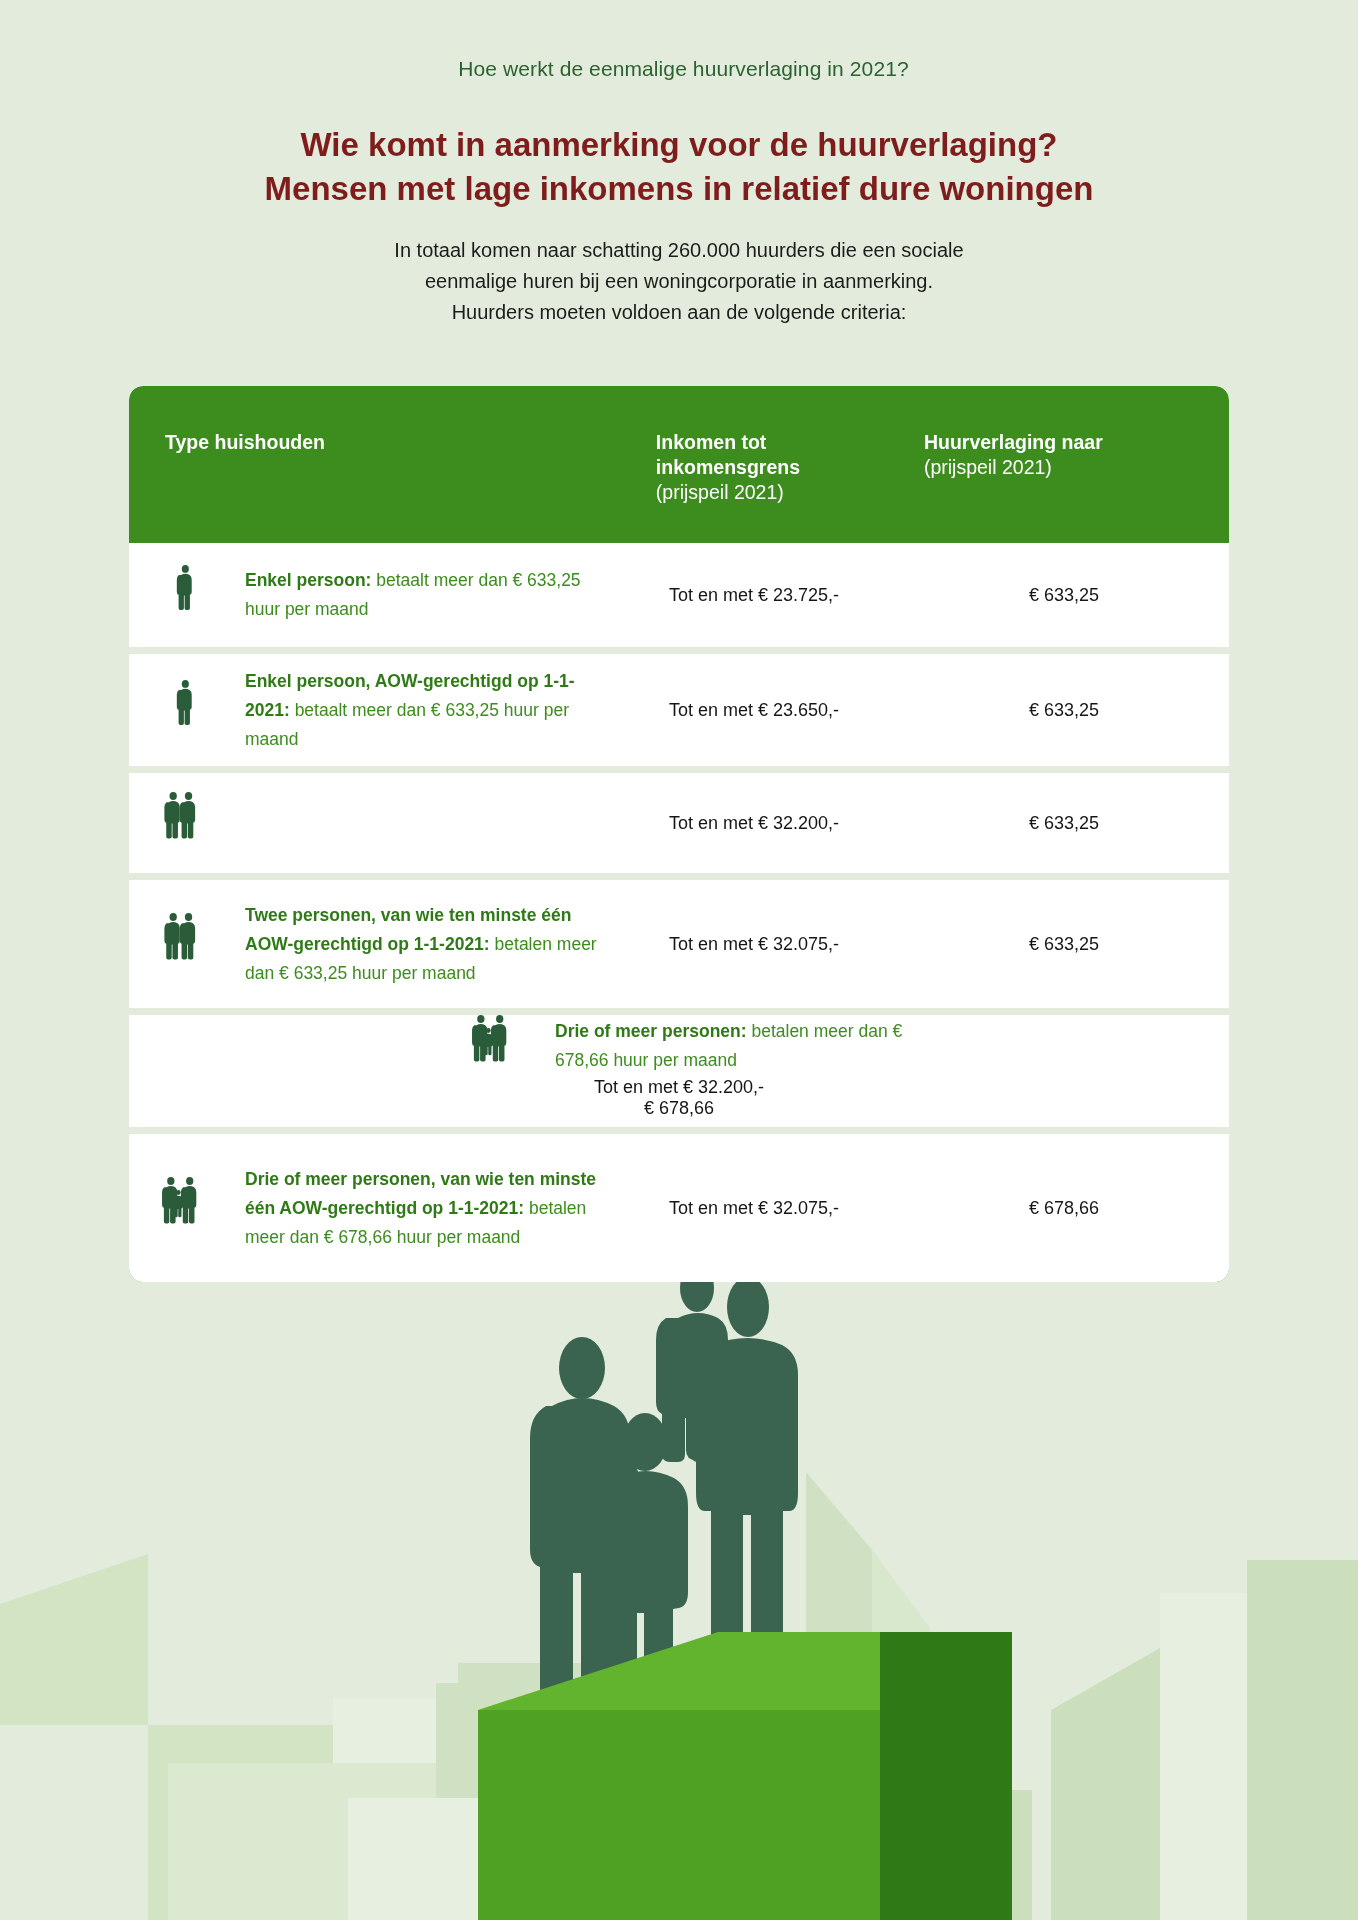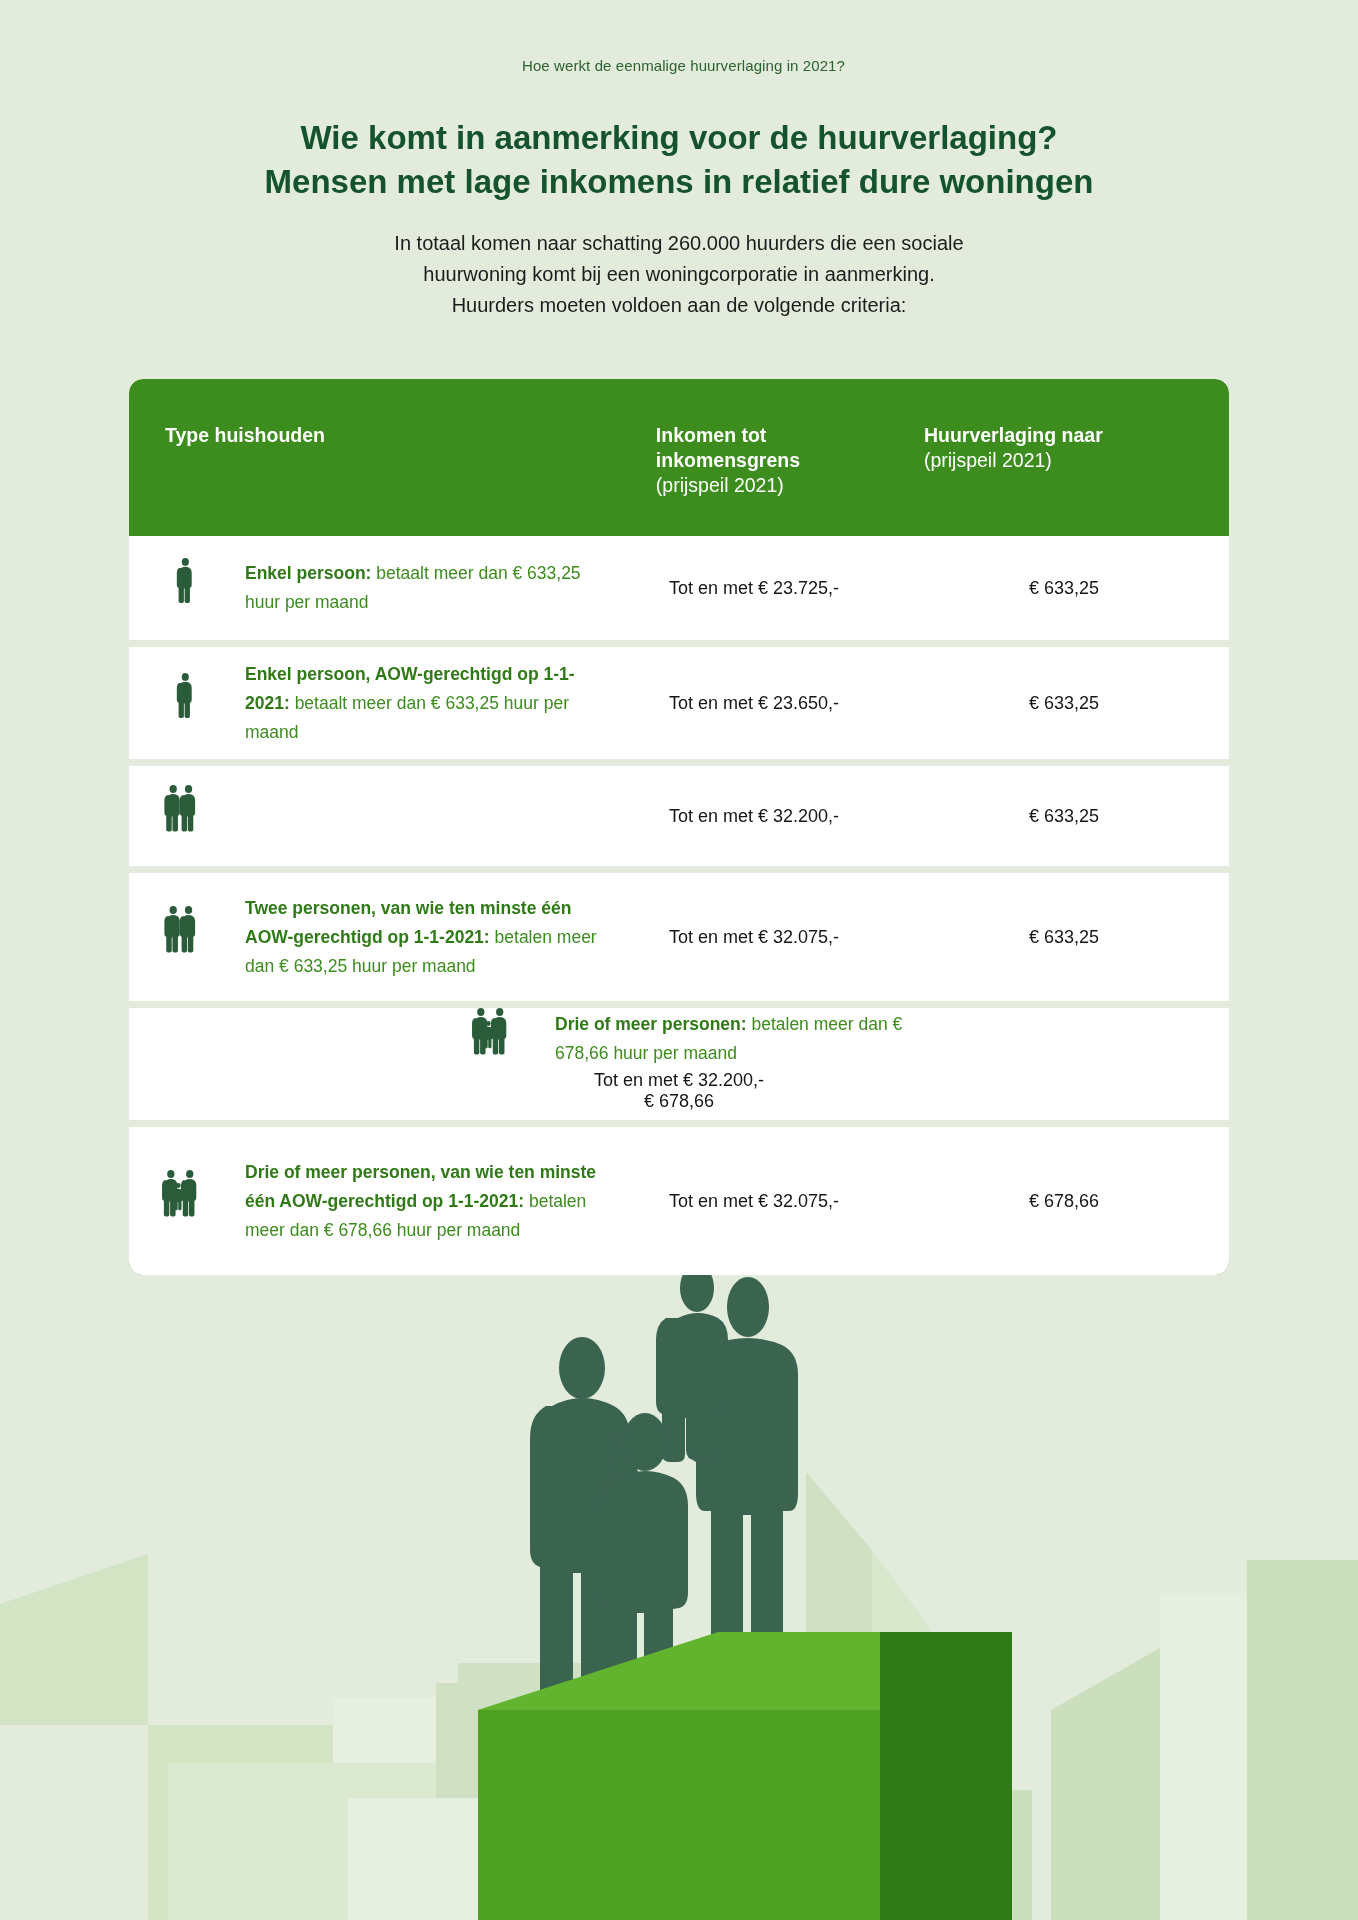--- a/index.html
+++ b/index.html
@@ -28,29 +28,29 @@
   
   #page {
     position: relative;
     z-index: 2;
     width: 1358px;
   }
 
   .kicker {
     text-align: center;
     color: #2c6230;
-    font-size: 15px;
+    font-size: 21px;
     letter-spacing: .1px;
     padding-top: 57px;
     padding-left: 9px;
   }
 
   .headline {
     text-align: center;
-    color: #14532d;
+    color: #7f1d1d;
     font-weight: bold;
     font-size: 33px;
     line-height: 44px;
     margin-top: 42px;
   }
   .headline .line2 { display: block; text-align: center; }
 
   .intro {
     text-align: center;
     color: #1c1c1c;
@@ -236,21 +236,21 @@
 
   <div class="kicker">Hoe werkt de eenmalige huurverlaging in 2021?</div>
 
   <div class="headline">
     <span>Wie komt in aanmerking voor de huurverlaging?</span>
     <span class="line2">Mensen met lage inkomens in relatief dure woningen</span>
   </div>
 
   <div class="intro">
     <span>In totaal komen naar schatting 260.000 huurders die een sociale</span>
-    <span>huurwoning komt bij een woningcorporatie in aanmerking.</span>
+    <span>eenmalige huren bij een woningcorporatie in aanmerking.</span>
     <span>Huurders moeten voldoen aan de volgende criteria:</span>
   </div>
 
   <div class="card">
 
     <div class="thead">
       <div class="th th-household">
         <div class="bold">Type huishouden</div>
       </div>
       <div class="th th-income">

